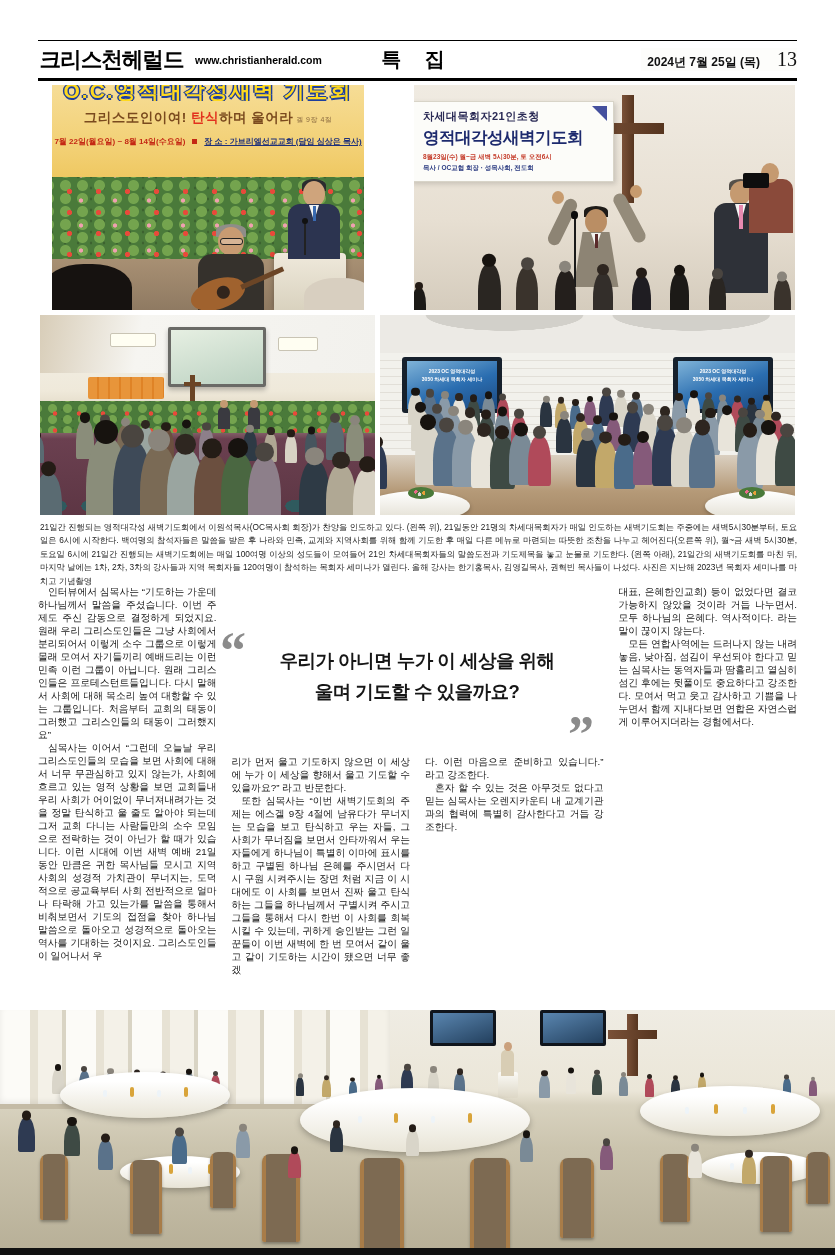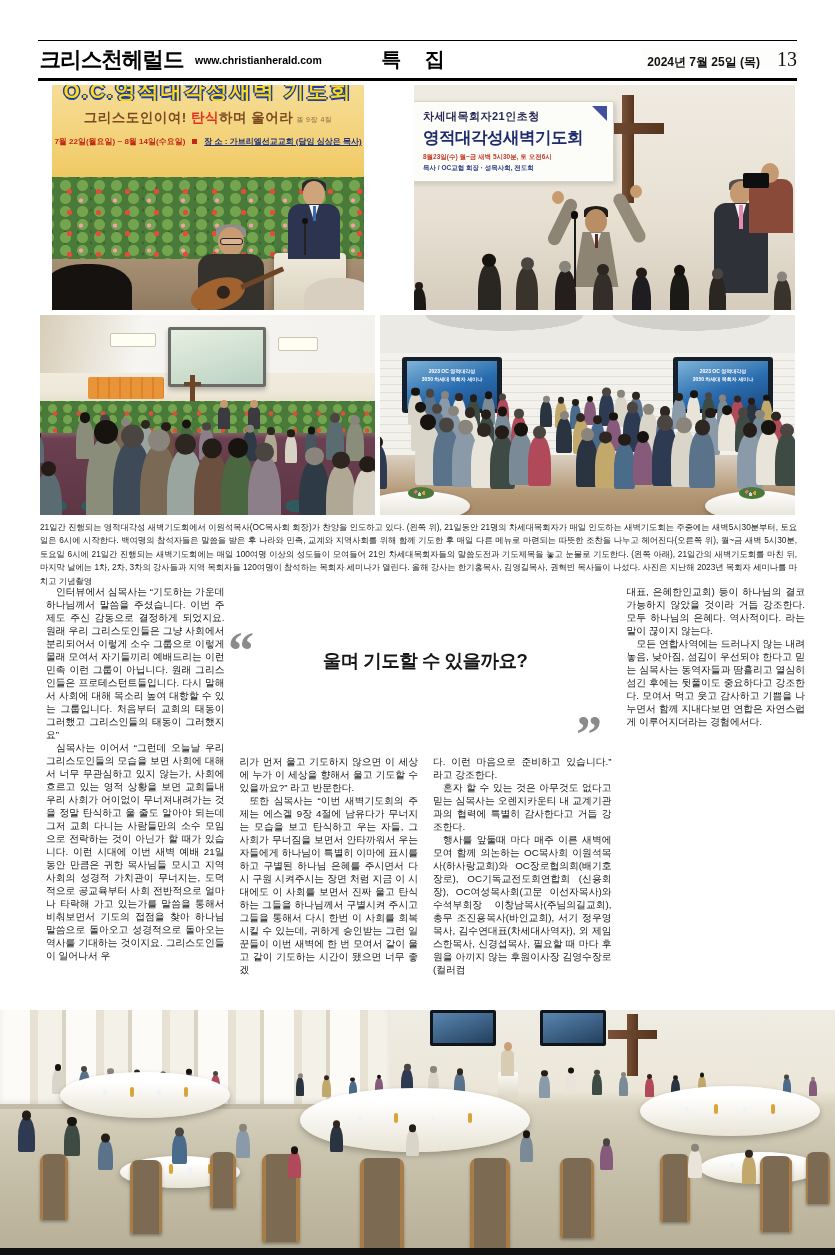--- a/index.html
+++ b/index.html
@@ -137,21 +137,21 @@
   .p4-crowd3{position:absolute;left:0;right:0;bottom:26px;height:70px;}
   .p4-table{position:absolute;width:104px;height:30px;border-radius:50%;background:linear-gradient(180deg,#ffffff,#e2ded2);box-shadow:0 2px 4px rgba(0,0,0,.25);}
   .p4-fl{position:absolute;width:26px;height:12px;border-radius:50%;
          background:radial-gradient(circle 3px at 30% 40%,#e86a8a 60%,transparent 61%),radial-gradient(circle 3px at 60% 50%,#e8a03a 60%,transparent 61%),radial-gradient(circle 3px at 45% 60%,#d8d8d8 60%,transparent 61%),#4a7a3a;}
 
   
   .caption{position:absolute;left:40px;top:521px;width:757px;font-size:8.3px;line-height:13.4px;
            color:#1a1a1a;text-align:justify;word-break:break-all;}
 
   
-  .article{position:absolute;left:46px;top:585px;width:759px;height:422px;display:flex;gap:15px;overflow:hidden;}
+  .article{position:absolute;left:38px;top:585px;width:759px;height:422px;display:flex;gap:15px;overflow:hidden;}
   .col{flex:1 1 0;font-size:9.8px;line-height:13px;text-align:justify;word-break:break-all;color:#151515;}
   .col p{margin:0;text-indent:10px;}
   .col p.noindent{text-indent:0;}
   .spacer{height:170px;}
   .pullquote{position:absolute;left:188px;top:48px;width:382px;height:112px;text-align:center;}
   .pq-text{font-size:18.5px;font-weight:800;line-height:31px;letter-spacing:-.5px;color:#161616;padding-top:12px;}
   .pq-open,.pq-close{position:absolute;font-family:"Liberation Serif","DejaVu Serif",serif;font-size:52px;font-weight:bold;color:#8b8b8b;line-height:1;}
   .pq-open{left:-6px;top:-8px;}
   .pq-close{right:14px;bottom:-16px;}
 
@@ -412,29 +412,29 @@
     </div>
     <div class="col">
       <div class="spacer"></div>
       <p class="noindent">리가 먼저 울고 기도하지 않으면 이 세상에 누가 이 세상을 향해서 울고 기도할 수 있을까요?” 라고 반문한다.</p>
       <p>또한 심목사는 “이번 새벽기도회의 주제는 에스겔 9장 4절에 남유다가 무너지는 모습을 보고 탄식하고 우는 자들, 그 사회가 무너짐을 보면서 안타까워서 우는 자들에게 하나님이 특별히 이마에 표시를 하고 구별된 하나님 은혜를 주시면서 다시 구원 시켜주시는 장면 처럼 지금 이 시대에도 이 사회를 보면서 진짜 울고 탄식하는 그들을 하나님께서 구별시켜 주시고 그들을 통해서 다시 한번 이 사회를 회복시킬 수 있는데, 귀하게 승인받는 그런 일꾼들이 이번 새벽에 한 번 모여서 같이 울고 같이 기도하는 시간이 됐으면 너무 좋겠</p>
     </div>
     <div class="col">
       <div class="spacer"></div>
       <p class="noindent">다. 이런 마음으로 준비하고 있습니다.” 라고 강조한다.</p>
       <p>혼자 할 수 있는 것은 아무것도 없다고 믿는 심목사는 오렌지카운티 내 교계기관과의 협력에 특별히 감사한다고 거듭 강조한다.</p>
-      <p>행사를 앞둘때 마다 매주 이른 새벽에 모여 함께 의논하는 OC목사회 이원석목사(하사랑교회)와 OC장로협의회(배기호장로), OC기독교전도회연합회 (신용회장), OC여성목사회(고문 이선자목사)와 수석부회장 이창남목사(주님의길교회), 총무 조진용목사(바인교회), 서기 정우영목사, 김수연대표(차세대사역자), 외 제임스한목사, 신경섭목사, 필요할 때 마다 후원을 아끼지 않는 후원이사장 김영수장로(컬러컴</p>
     </div>
     <div class="col">
-      <p class="noindent">대표, 은혜한인교회) 등이 하나님의 결코 가능하지 않았을 것이라 거듭 강조한다. 모두 하나님의 은혜다. 역사적이다. 라는 말이 끊이지 않는다.</p>
+      <p class="noindent">대표, 은혜한인교회) 등이 없었다면 결코 가능하지 않았을 것이라 거듭 나누면서. 모두 하나님의 은혜다. 역사적이다. 라는 말이 끊이지 않는다.</p>
       <p>모든 연합사역에는 드러나지 않는 내려놓음, 낮아짐, 섬김이 우선되야 한다고 믿는 심목사는 동역자들과 땀흘리고 열심히 섬긴 후에는 뒷풀이도 중요하다고 강조한다. 모여서 먹고 웃고 감사하고 기쁨을 나누면서 함께 지내다보면 연합은 자연스럽게 이루어지더라는 경험에서다.</p>
     </div>
     <div class="pullquote">
       <span class="pq-open">“</span>
       <div class="pq-text">
+        <div>우리가 아니면 누가 이 세상을 위해</div>
         <div>울며 기도할 수 있을까요?</div>
       </div>
       <span class="pq-close">”</span>
     </div>
   </div>
 
   <div class="bphoto">
     <div class="bp-windows"></div>
     <div class="bp-wtrim"></div>
     <div class="bp-tv" style="left:430px">

